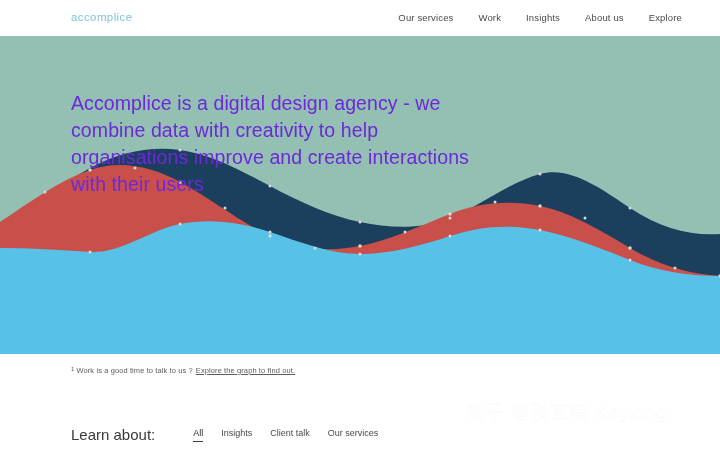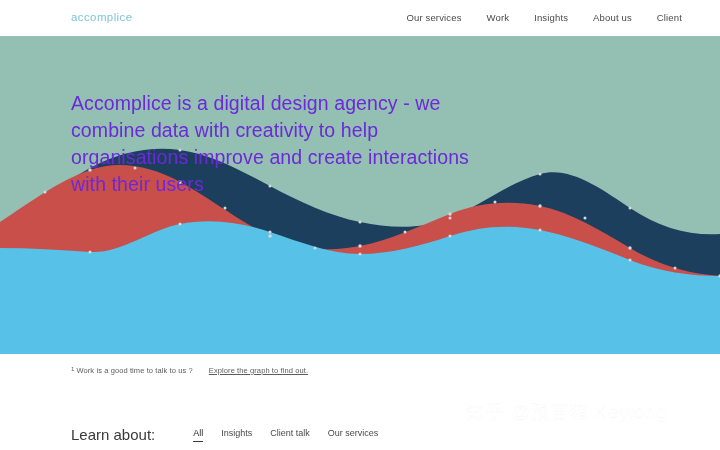--- a/index.html
+++ b/index.html
@@ -59,21 +59,21 @@
   }
 
   
   .footnote {
     position:absolute; left:71px; top:366px;
     font-size:7.5px; color:#5c5c5c; letter-spacing:.1px;
     display:flex; align-items:flex-start; gap:0;
   }
   .footnote sup { font-size:6px; vertical-align:super; margin-right:2px; }
   .footnote-link {
-    color:#5c5c5c; text-decoration:underline; cursor:pointer; margin-left:16px;
+    color:#5c5c5c; text-decoration:underline; cursor:pointer; margin-left:3px;
   }
 
   
   .learn {
     position:absolute; left:71px; top:426px;
     display:flex; align-items:center; gap:18px;
   }
   .learn-label { font-size:15px; color:#3a3a3a; margin-right:20px; }
   .filter {
     font-size:9px; color:#4a4a4a; cursor:pointer;
@@ -95,21 +95,21 @@
 
 <div class="page">
 
   <div class="header">
     <div class="logo">accomplice</div>
     <nav class="nav">
       <span class="nav-item">Our services</span>
       <span class="nav-item">Work</span>
       <span class="nav-item">Insights</span>
       <span class="nav-item">About us</span>
-      <span class="nav-item">Client</span>
+      <span class="nav-item">Explore</span>
     </nav>
   </div>
 
   <section class="hero">
 
     <svg class="wave-svg" viewBox="0 0 720 210" preserveAspectRatio="none">
 
       <path fill="#1d3f5e" d="M0,86 C30,68 60,40 90,24 C120,8 150,2 180,6 C210,10 240,26 270,42
            C300,58 330,72 360,78 C390,84 420,86 450,74 C480,62 510,38 540,30
            C570,22 600,44 630,64 C660,84 690,92 720,90

